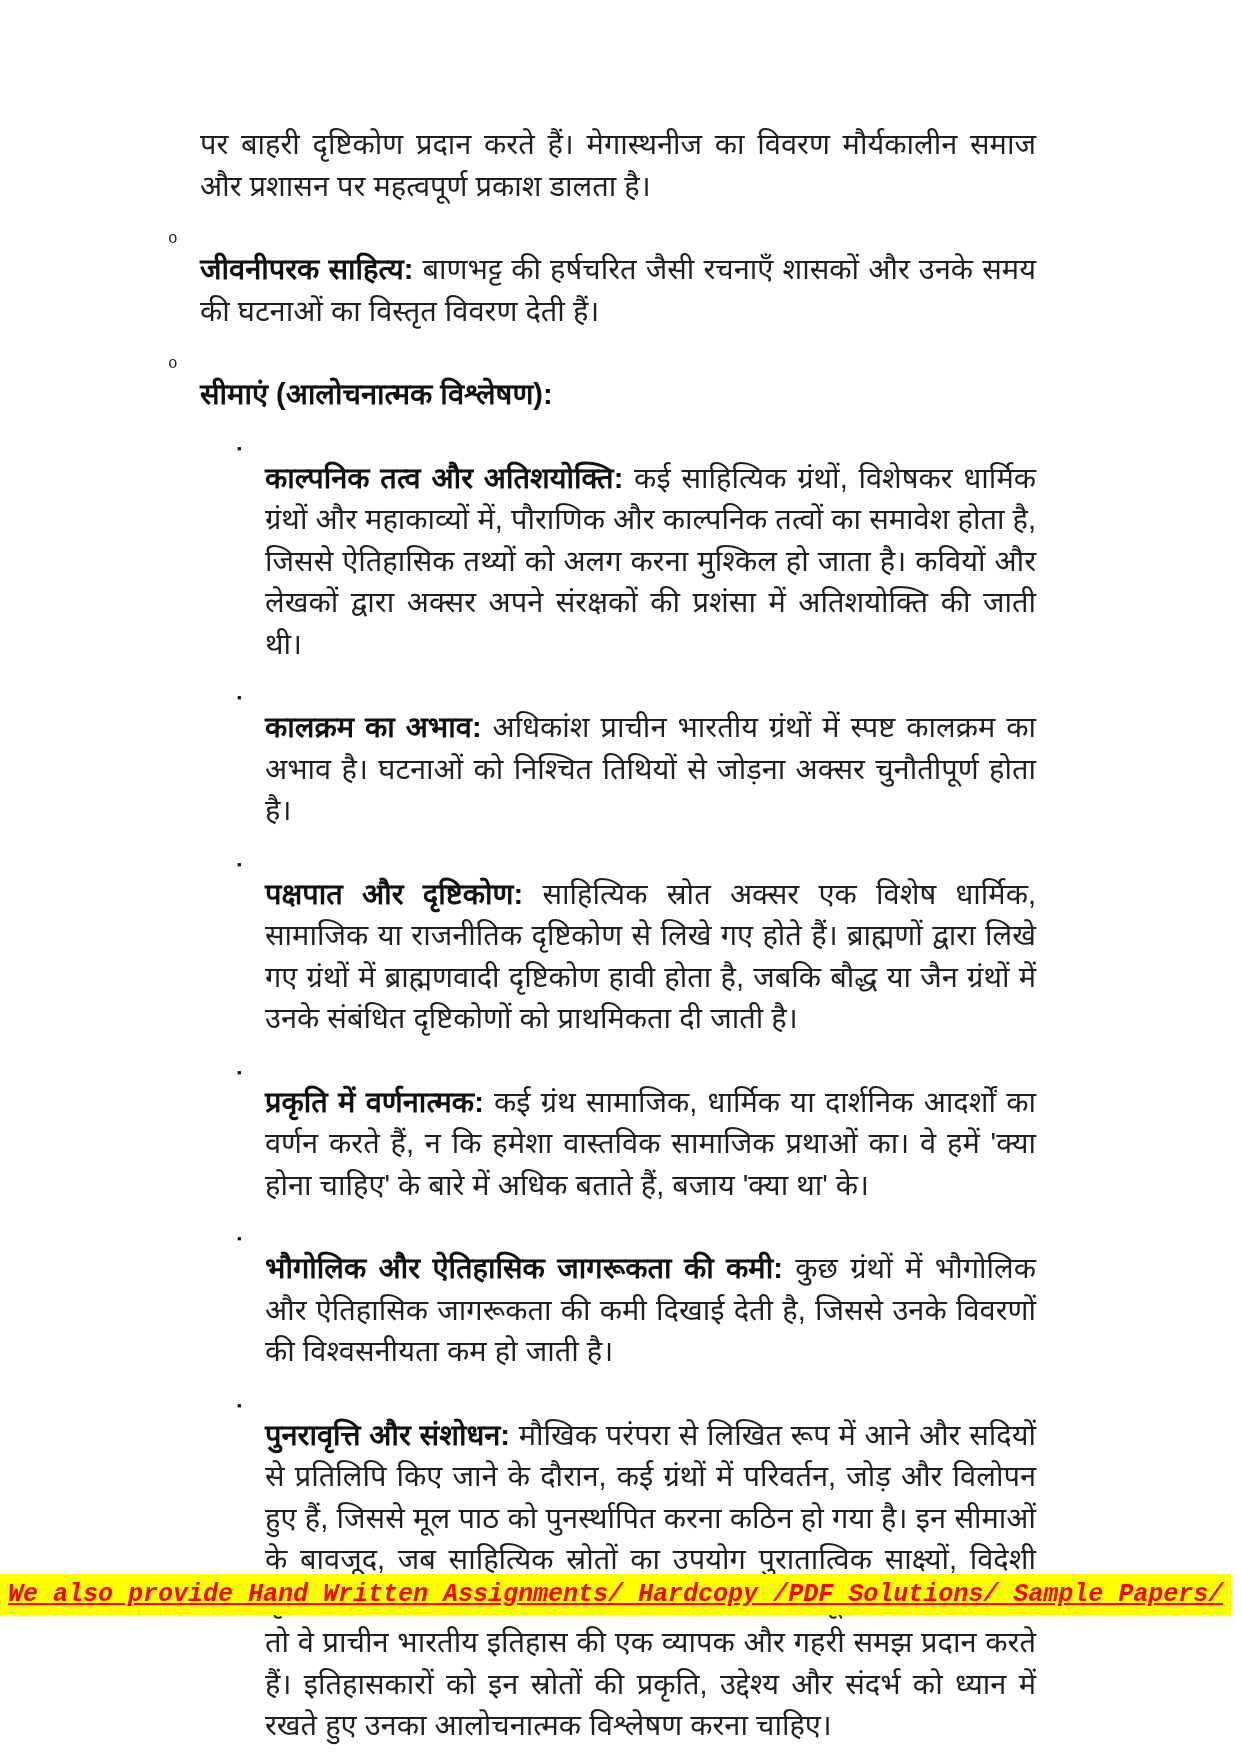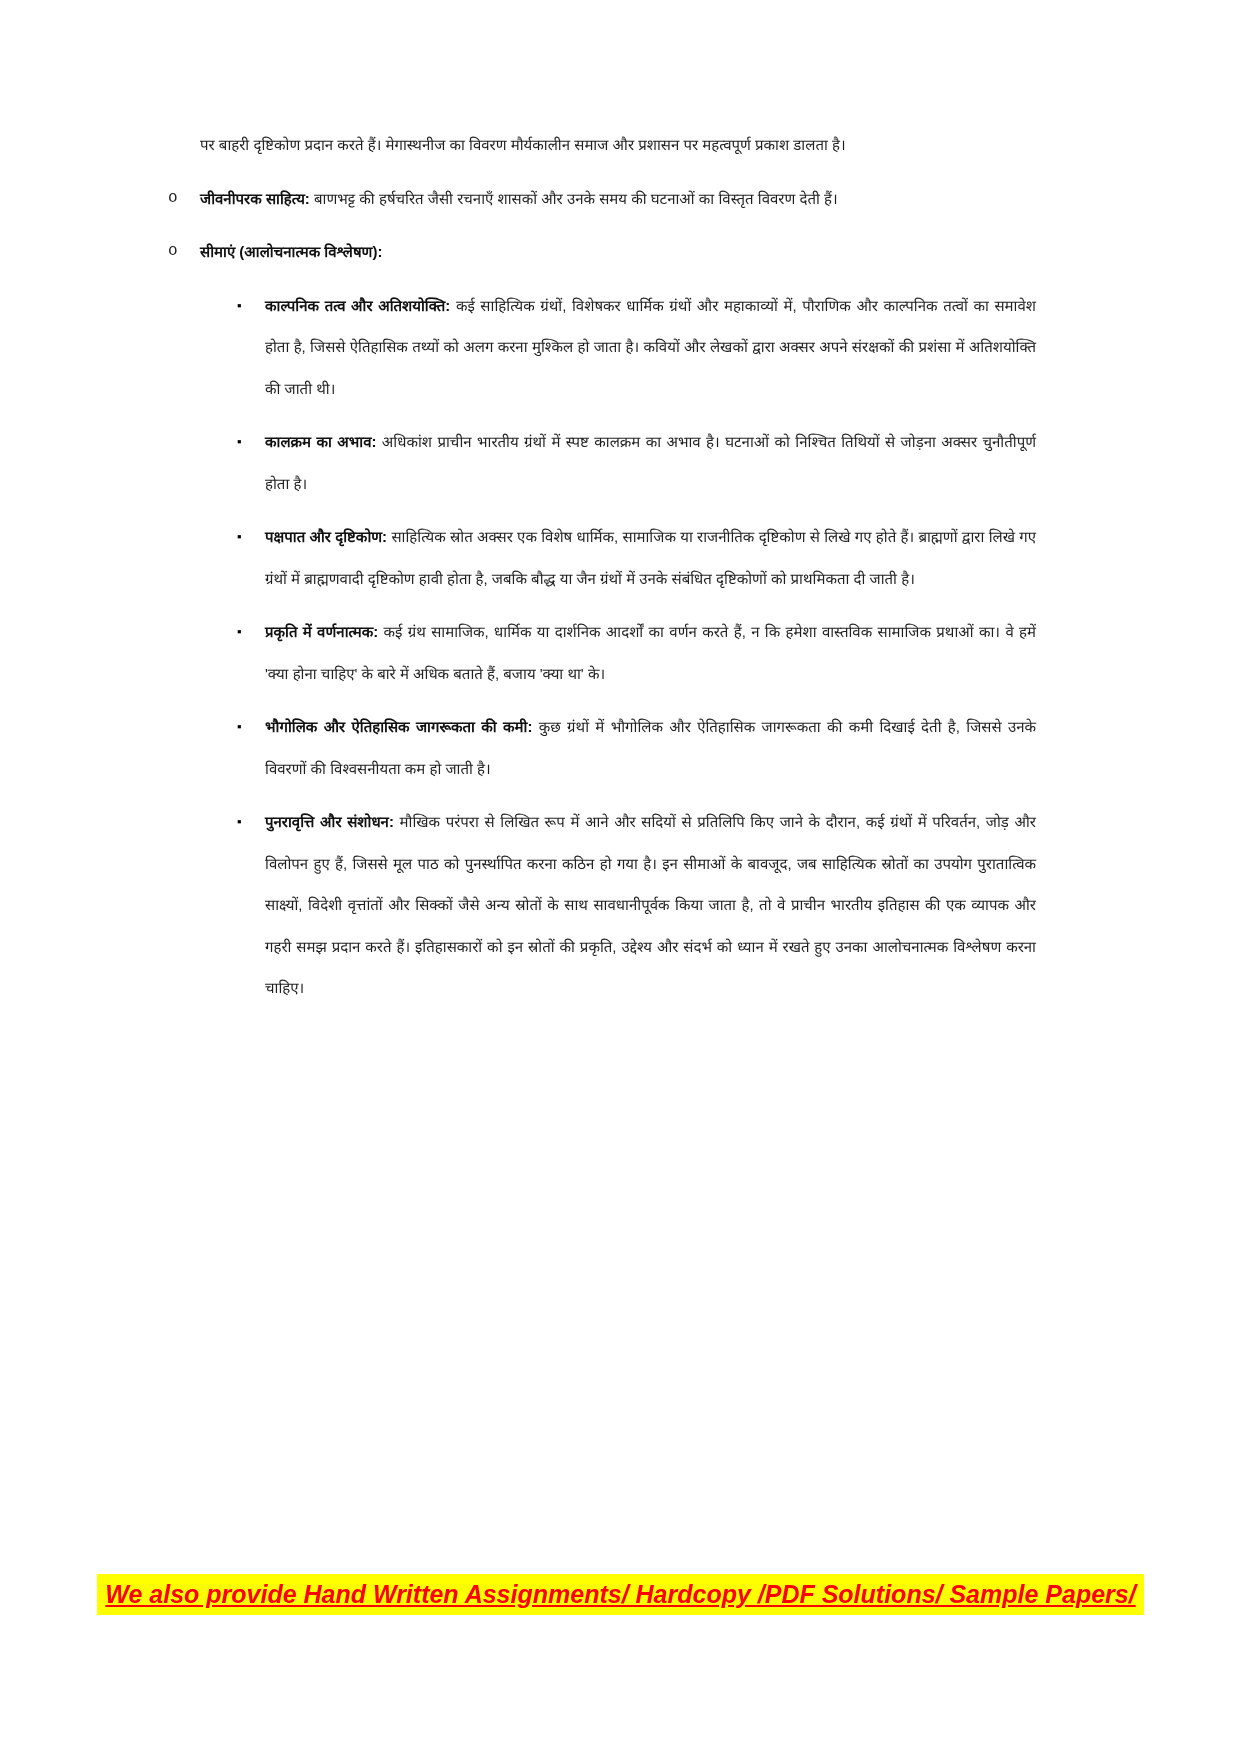--- a/index.html
+++ b/index.html
@@ -17,21 +17,21 @@
     color: #1a1a1a;
     overflow: hidden;
   }
   .content {
     position: absolute;
     top: 124px;
     left: 0;
     right: 0;
   }
   .para, .li-text {
-    font-size: 15px;
+    font-size: 29px;
     line-height: 41.5px;
     text-align: justify;
     color: #1f1f1f;
   }
   .intro {
     margin: 0 0 12px 200px;
     width: 836px;
   }
   .li {
     display: flex;
@@ -47,31 +47,31 @@
     width: 32px;
     font-family: "Liberation Mono", "DejaVu Sans Mono", monospace;
     font-size: 16px;
     color: #1f1f1f;
   }
   .li.l3 .bullet {
     width: 28px;
     font-size: 13px;
     color: #000000;
   }
-  .li .li-text { flex: 1; }
+  .li .li-text { flex: 1; margin-top: 30px; }
   .li-text b, .intro b {
     font-weight: bold;
     color: #111111;
   }
   .footer {
     position: absolute;
     top: 1574px;
     left: 0;
     right: 0;
-    text-align: center;
+    font-family: Liberation Mono, monospace;
   }
   .footer .hl {
     display: inline-block;
     background: #ffff00;
     color: #ff0000;
     font-size: 25px;
     font-weight: bold;
     font-style: italic;
     text-decoration: underline;
     line-height: 35px;

